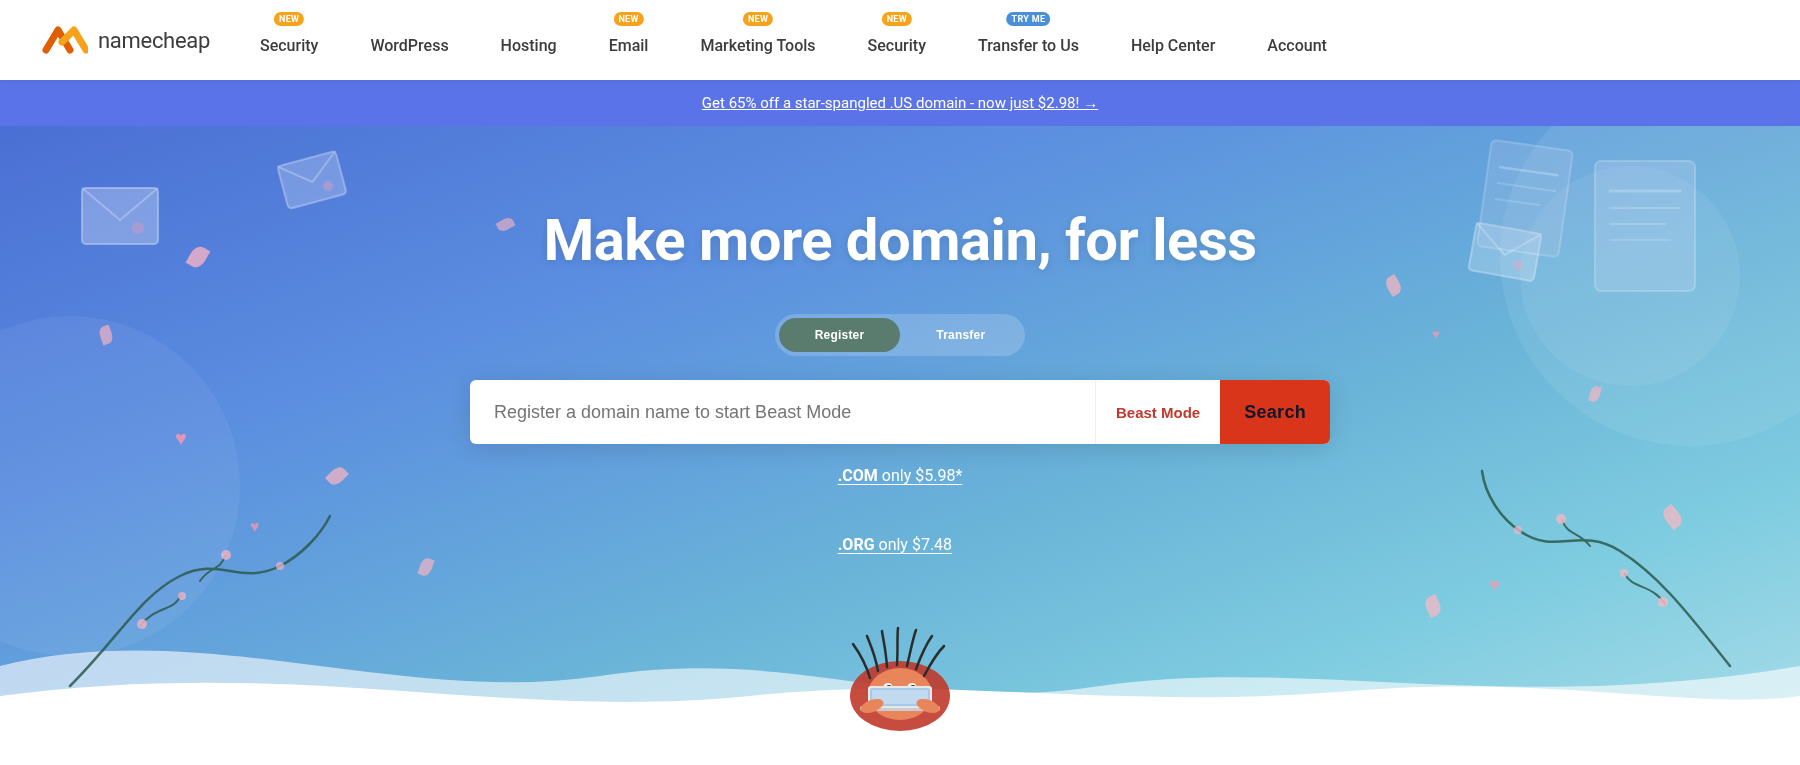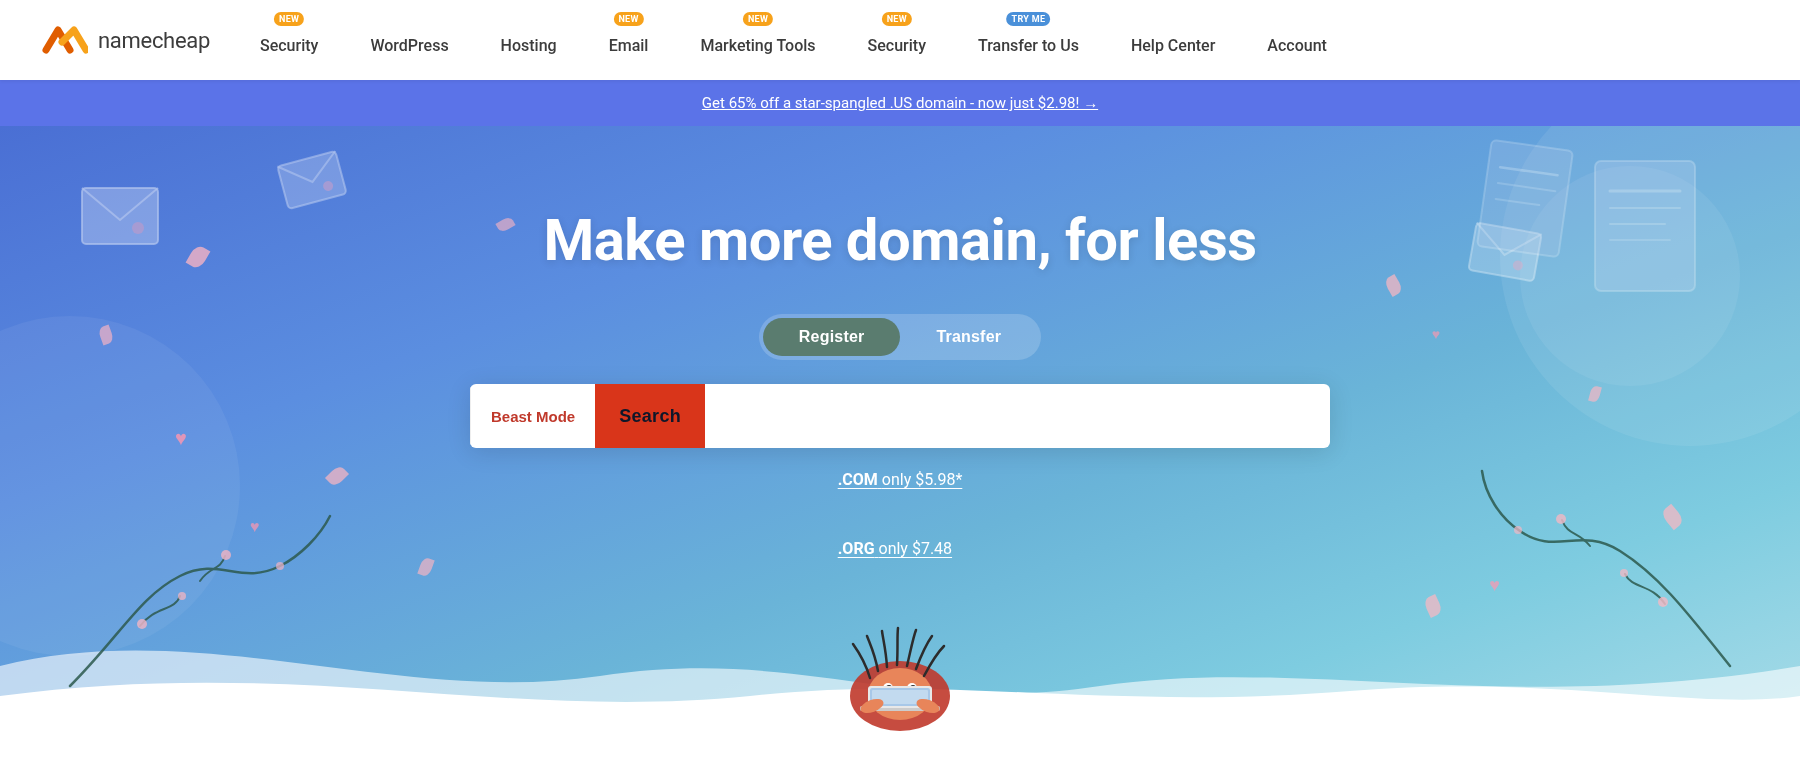--- a/index.html
+++ b/index.html
@@ -165,21 +165,21 @@
       border-radius: 28px;
       padding: 4px;
       margin-bottom: 24px;
       position: relative;
       z-index: 2;
     }
     .tab-btn {
       padding: 10px 36px;
       border-radius: 24px;
       border: none;
-      font-size: 16px;
+      font-size: 12px;
       font-weight: 600;
       cursor: pointer;
       letter-spacing: 0.2px;
     }
     .tab-btn-active {
       background: #5a7c6f;
       color: #fff;
     }
     .tab-btn-inactive {
       background: transparent;
@@ -400,20 +400,21 @@
   <div style="position:absolute; top:200px; right:360px; color:rgba(255,150,175,0.65); font-size:14px;">♥</div>
 
   <h1 class="hero-title">Make more domain, for less</h1>
 
   <div class="tab-row">
     <button class="tab-btn tab-btn-active">Register</button>
     <button class="tab-btn tab-btn-inactive">Transfer</button>
   </div>
 
   <div class="search-row">
+    <input class="search-input" type="text" placeholder="Register a domain name to start Beast Mode" style="">
     <button class="beast-mode-btn">Beast Mode</button>
     <button class="search-btn">Search</button>
   </div>
 
   <div class="domain-prices">
     <span class="domain-price-item">
       <span class="domain-tld">.COM</span>
       <span> only $5.98*</span>
     </span>
     <span class="domain-price-item">

